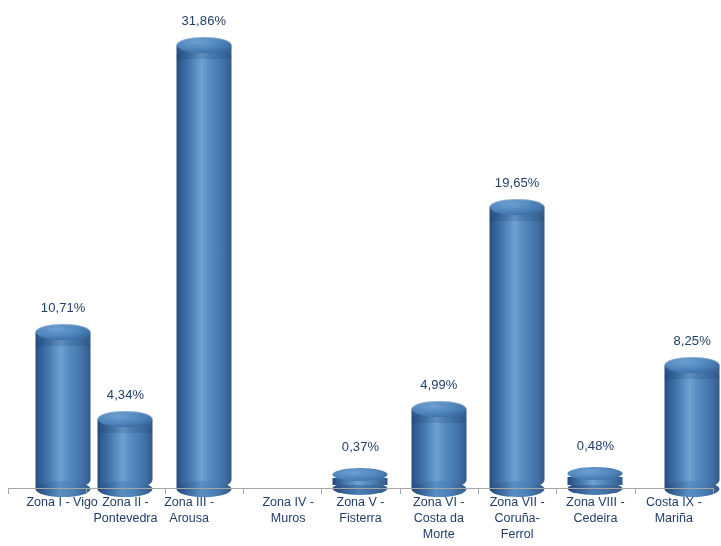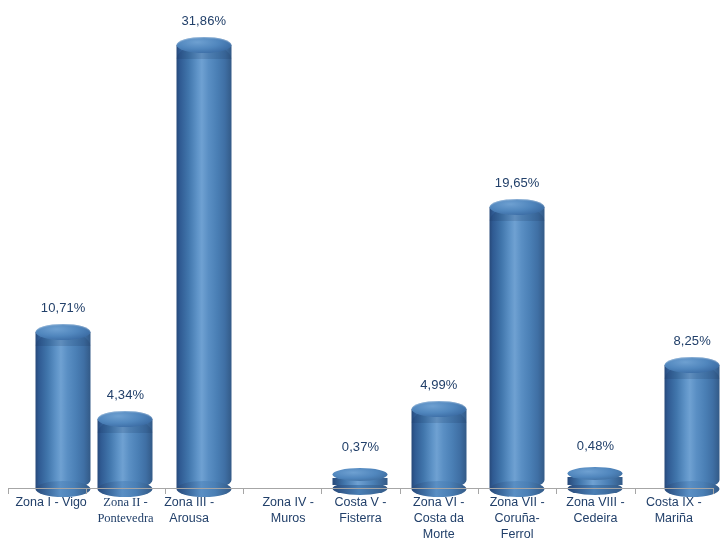--- a/index.html
+++ b/index.html
@@ -239,37 +239,37 @@
   <div class="tick" style="left:165px;"></div>
   <div class="tick" style="left:243px;"></div>
   <div class="tick" style="left:321px;"></div>
   <div class="tick" style="left:400px;"></div>
   <div class="tick" style="left:478px;"></div>
   <div class="tick" style="left:556px;"></div>
   <div class="tick" style="left:635px;"></div>
   <div class="tick" style="left:713px;"></div>
 
   <div id="cat-labels">
-    <div class="cat" style="left:4px;width:78.33px;">
+    <div class="cat" style="left:15px;width:78.33px;">
       <div>Zona I - Vigo</div>
     </div>
-    <div class="cat" style="left:78.33px;width:78.33px;font-family:Liberation Serif, serif;">
+    <div class="cat" style="left:78.33px;width:78.33px;">
       <div>Zona II -</div>
       <div>Pontevedra</div>
     </div>
     <div class="cat" style="left:142px;width:78.33px;">
       <div>Zona III -</div>
       <div>Arousa</div>
     </div>
     <div class="cat" style="left:241px;width:78.33px;">
       <div>Zona IV -</div>
       <div>Muros</div>
     </div>
     <div class="cat" style="left:313.33px;width:78.33px;">
-      <div>Costa V -</div>
+      <div>Zona V -</div>
       <div>Fisterra</div>
     </div>
     <div class="cat" style="left:391.67px;width:78.33px;">
       <div>Zona VI -</div>
       <div>Costa da</div>
       <div>Morte</div>
     </div>
     <div class="cat" style="left:470px;width:78.33px;">
       <div>Zona VII -</div>
       <div>Coruña-</div>

